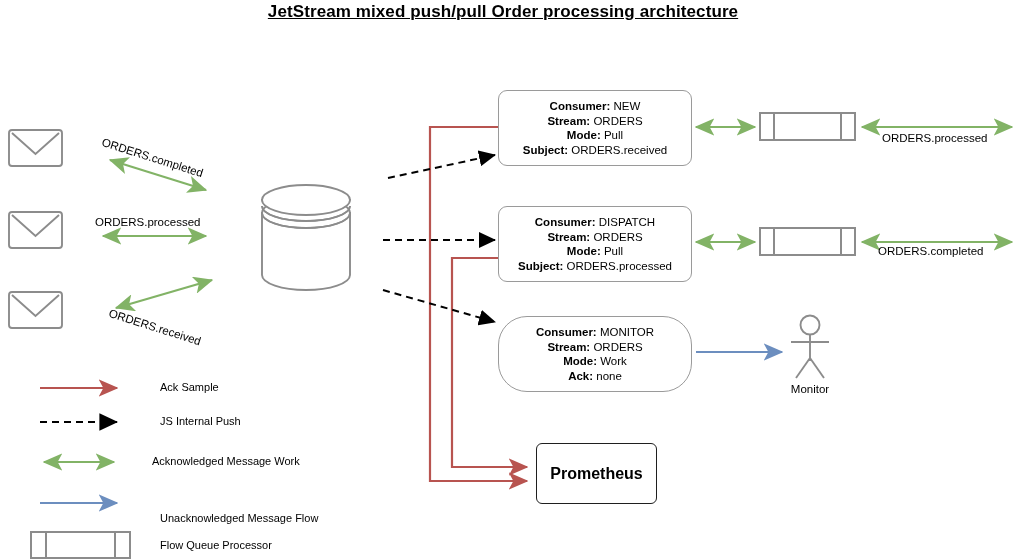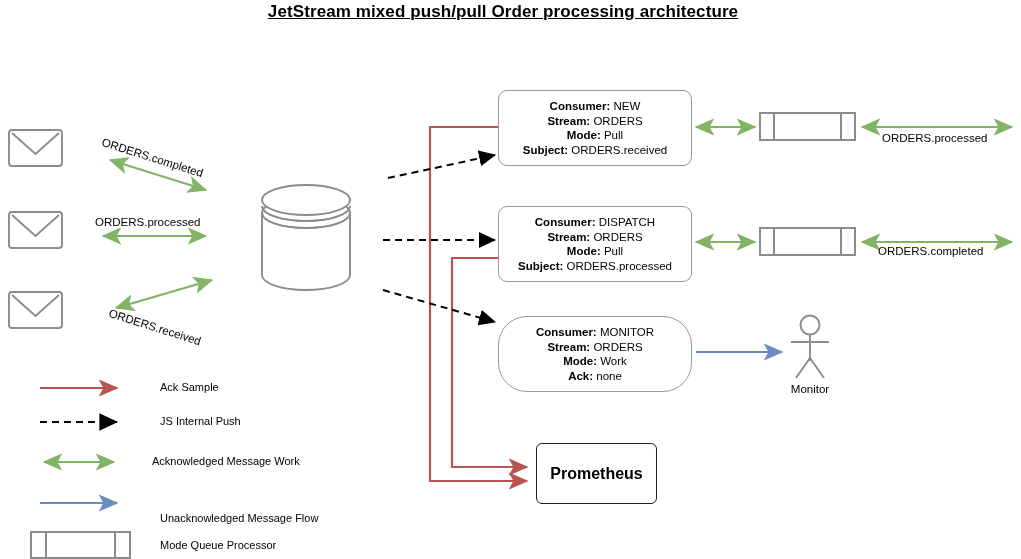--- a/index.html
+++ b/index.html
@@ -180,15 +180,15 @@
   <div class="monitor-label">Monitor</div>
 
   <div class="prom">
     <span>Prometheus</span>
   </div>
 
   <div class="legend-text" style="left:160px;top:381px;">Ack Sample</div>
   <div class="legend-text" style="left:160px;top:415px;">JS Internal Push</div>
   <div class="legend-text" style="left:152px;top:455px;">Acknowledged Message Work</div>
   <div class="legend-text" style="left:160px;top:512px;">Unacknowledged Message Flow</div>
-  <div class="legend-text" style="left:160px;top:539px;">Mode Queue Processor</div>
+  <div class="legend-text" style="left:160px;top:539px;">Flow Queue Processor</div>
 
 </div>
 
 </body></html>

